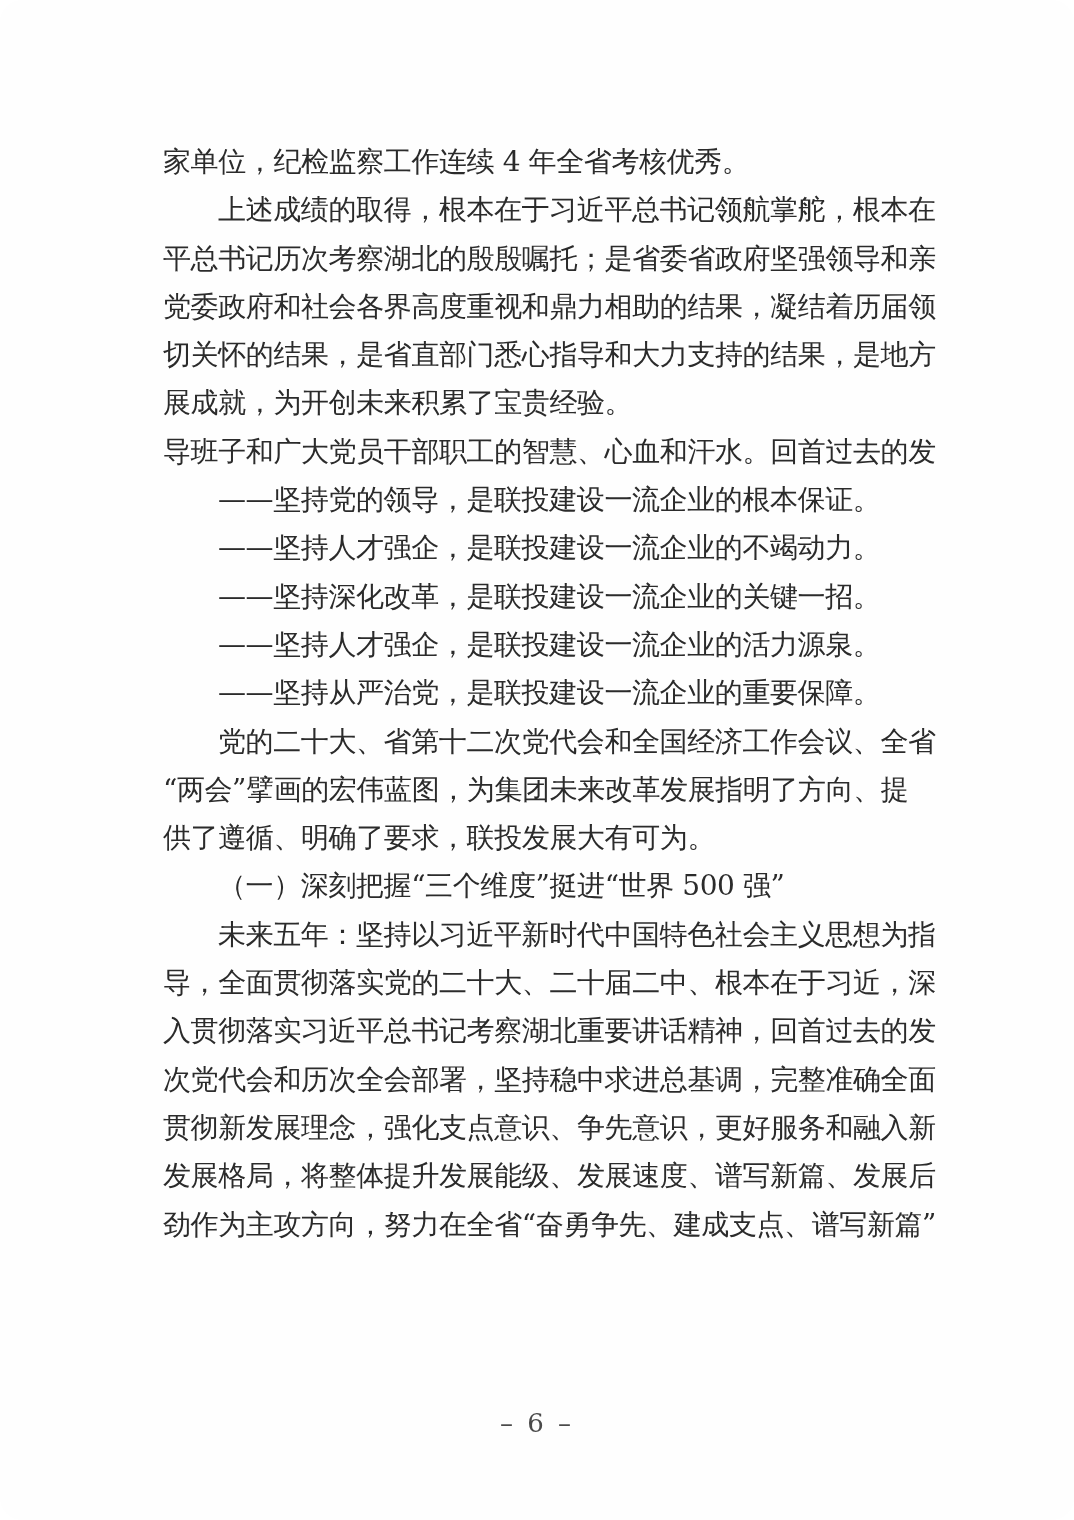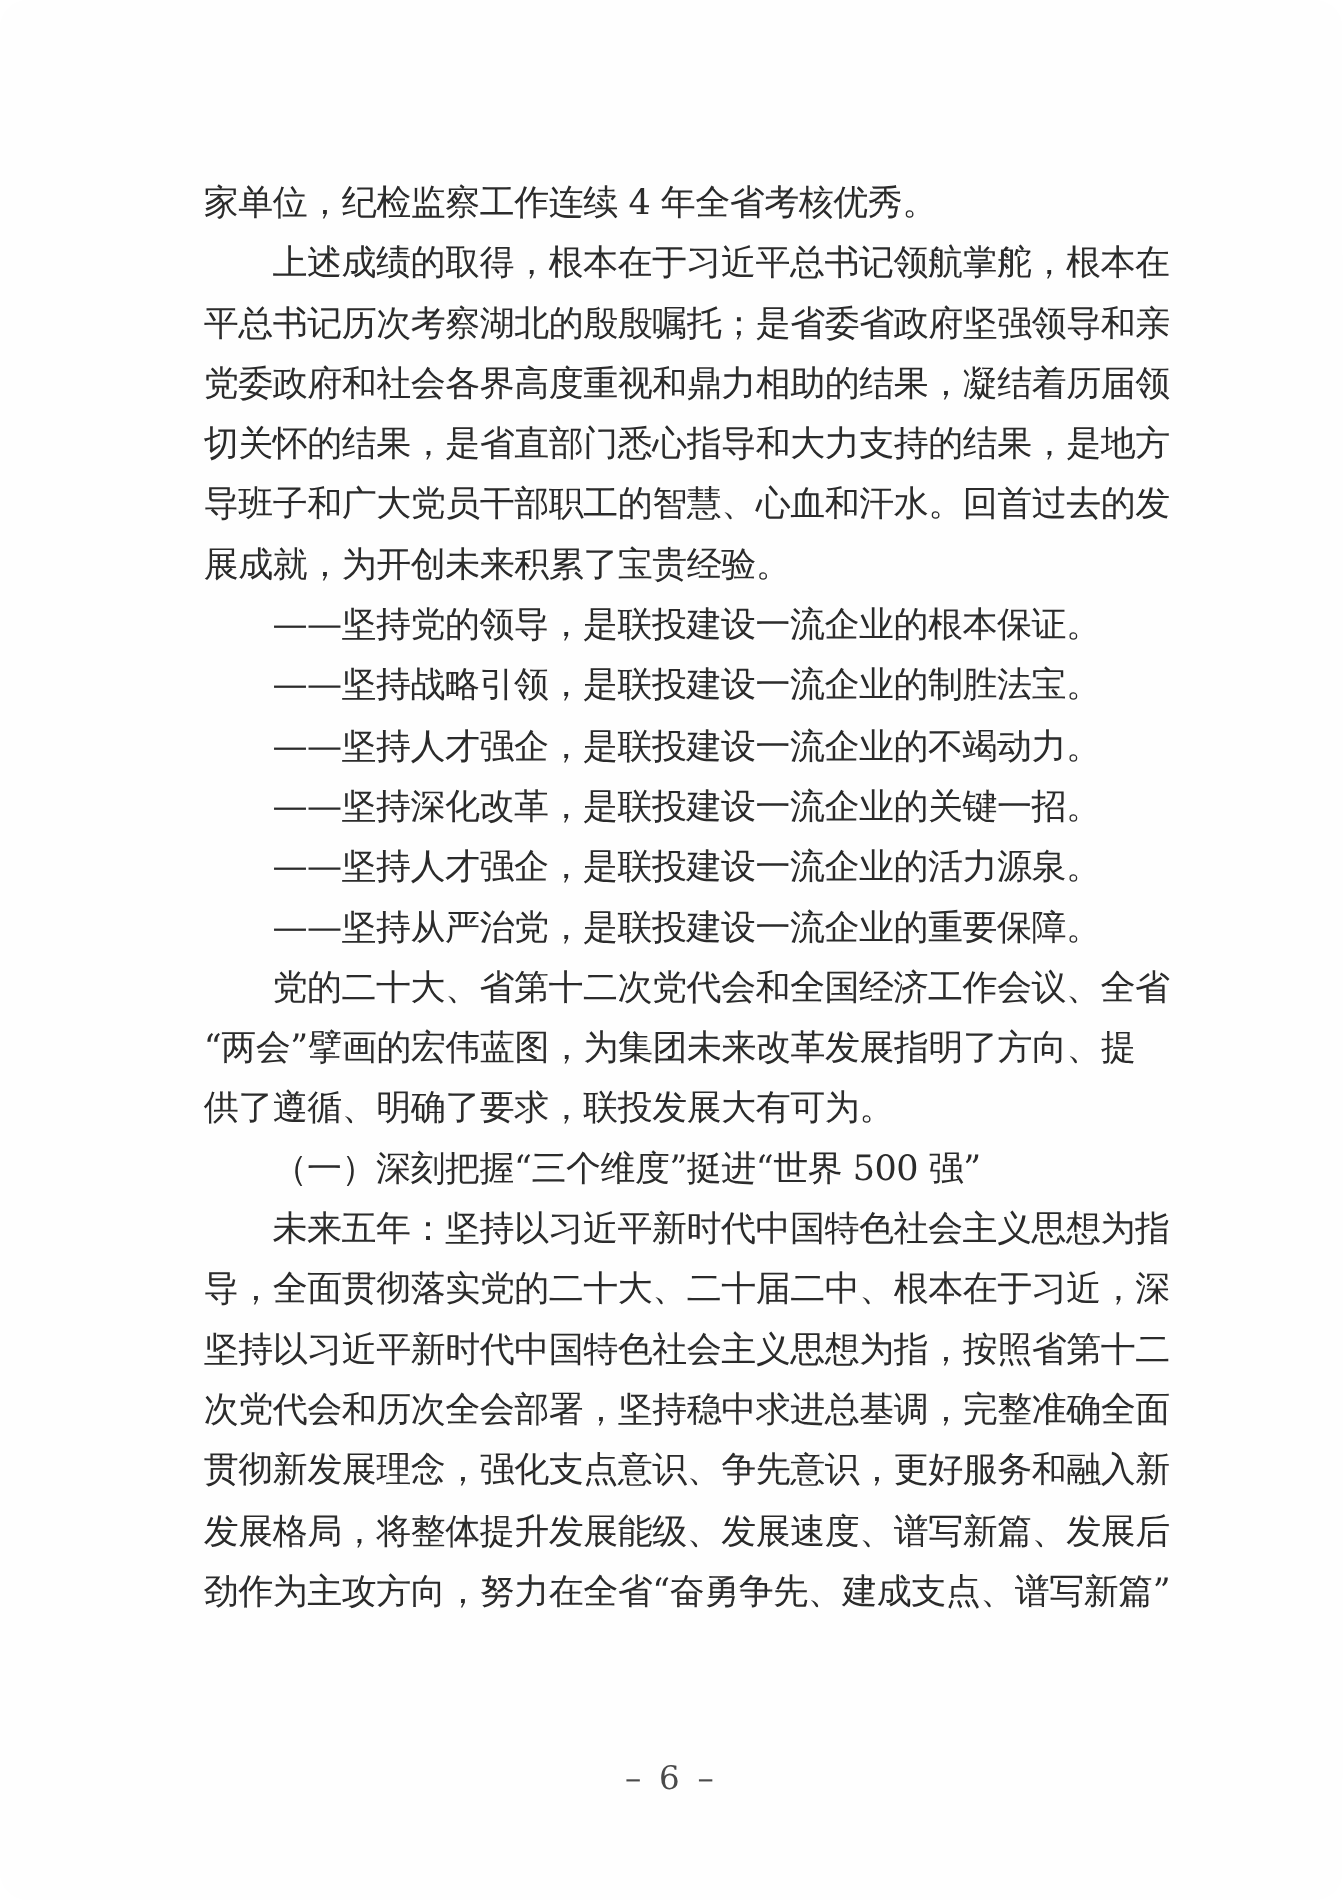--- a/index.html
+++ b/index.html
@@ -51,35 +51,34 @@
 </head>
 <body>
 
 <div class="page">
   <main class="body-text" id="doc-body">
       <div class="line">家单位，纪检监察工作连续 4 年全省考核优秀。</div>
       <div class="line indent">上述成绩的取得，根本在于习近平总书记领航掌舵，根本在</div>
       <div class="line">平总书记历次考察湖北的殷殷嘱托；是省委省政府坚强领导和亲</div>
       <div class="line">党委政府和社会各界高度重视和鼎力相助的结果，凝结着历届领</div>
       <div class="line">切关怀的结果，是省直部门悉心指导和大力支持的结果，是地方</div>
+      <div class="line">展成就，为开创未来积累了宝贵经验。</div>
       <div class="line">导班子和广大党员干部职工的智慧、心血和汗水。回首过去的发</div>
-      <div class="line">展成就，为开创未来积累了宝贵经验。</div>
       <div class="line indent">——坚持党的领导，是联投建设一流企业的根本保证。</div>
-      <div class="line indent">——坚持战略引领，是联投建设一流企业的制胜法宝。</div>
       <div class="line indent">——坚持人才强企，是联投建设一流企业的不竭动力。</div>
       <div class="line indent">——坚持深化改革，是联投建设一流企业的关键一招。</div>
       <div class="line indent">——坚持人才强企，是联投建设一流企业的活力源泉。</div>
       <div class="line indent">——坚持从严治党，是联投建设一流企业的重要保障。</div>
       <div class="line indent">党的二十大、省第十二次党代会和全国经济工作会议、全省</div>
       <div class="line">“两会”擘画的宏伟蓝图，为集团未来改革发展指明了方向、提</div>
       <div class="line">供了遵循、明确了要求，联投发展大有可为。</div>
       <div class="line indent heading">（一）深刻把握“三个维度”挺进“世界 500 强”</div>
       <div class="line indent">未来五年：坚持以习近平新时代中国特色社会主义思想为指</div>
       <div class="line">导，全面贯彻落实党的二十大、二十届二中、根本在于习近，深</div>
-      <div class="line">坚持以习近平新时代中国特色社会主义思想为指，按照省第十二</div>
+      <div class="line">入贯彻落实习近平总书记考察湖北重要讲话精神，回首过去的发</div>
       <div class="line">次党代会和历次全会部署，坚持稳中求进总基调，完整准确全面</div>
       <div class="line">贯彻新发展理念，强化支点意识、争先意识，更好服务和融入新</div>
       <div class="line">发展格局，将整体提升发展能级、发展速度、谱写新篇、发展后</div>
       <div class="line">劲作为主攻方向，努力在全省“奋勇争先、建成支点、谱写新篇”</div>
     </main>
   <footer class="page-footer">
     <span>– 6 –</span>
   </footer>
 </div>
 

